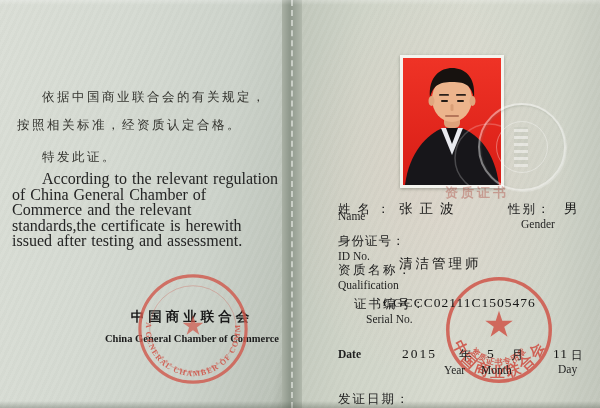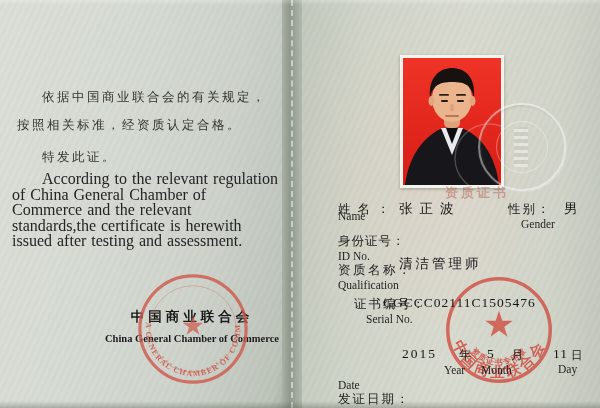--- a/index.html
+++ b/index.html
@@ -74,21 +74,21 @@
   .f-serial-cn{top:296px;letter-spacing:2px;margin-left:16px;}
   .f-serial-val{left:81px;top:295px;letter-spacing:1px;}
   .f-serial-en{top:313px;margin-left:28px;}
   .f-date-cn{top:347px;letter-spacing:2px;margin-top:44px;}
   .f-date-year{left:100px;top:346px;letter-spacing:2px;}
   .f-u-year{left:157px;top:347px;}
   .f-date-month{left:185px;top:346px;}
   .f-u-month{left:209px;top:347px;}
   .f-date-day{left:251px;top:346px;letter-spacing:1px;text-align:center;}
   .f-u-day{left:269px;top:348px;font-size:11.5px;}
-  .f-date-en{top:379px;}
+  .f-date-en{top:348px;font-weight:bold;}
   .f-year-en{left:142px;top:364px;}
   .f-month-en{left:179px;top:364px;}
   .f-day-en{left:256px;top:363px;}
 </style>
 </head>
 <body>
 
 <div class="scene">
 
   <div class="page page-left">

